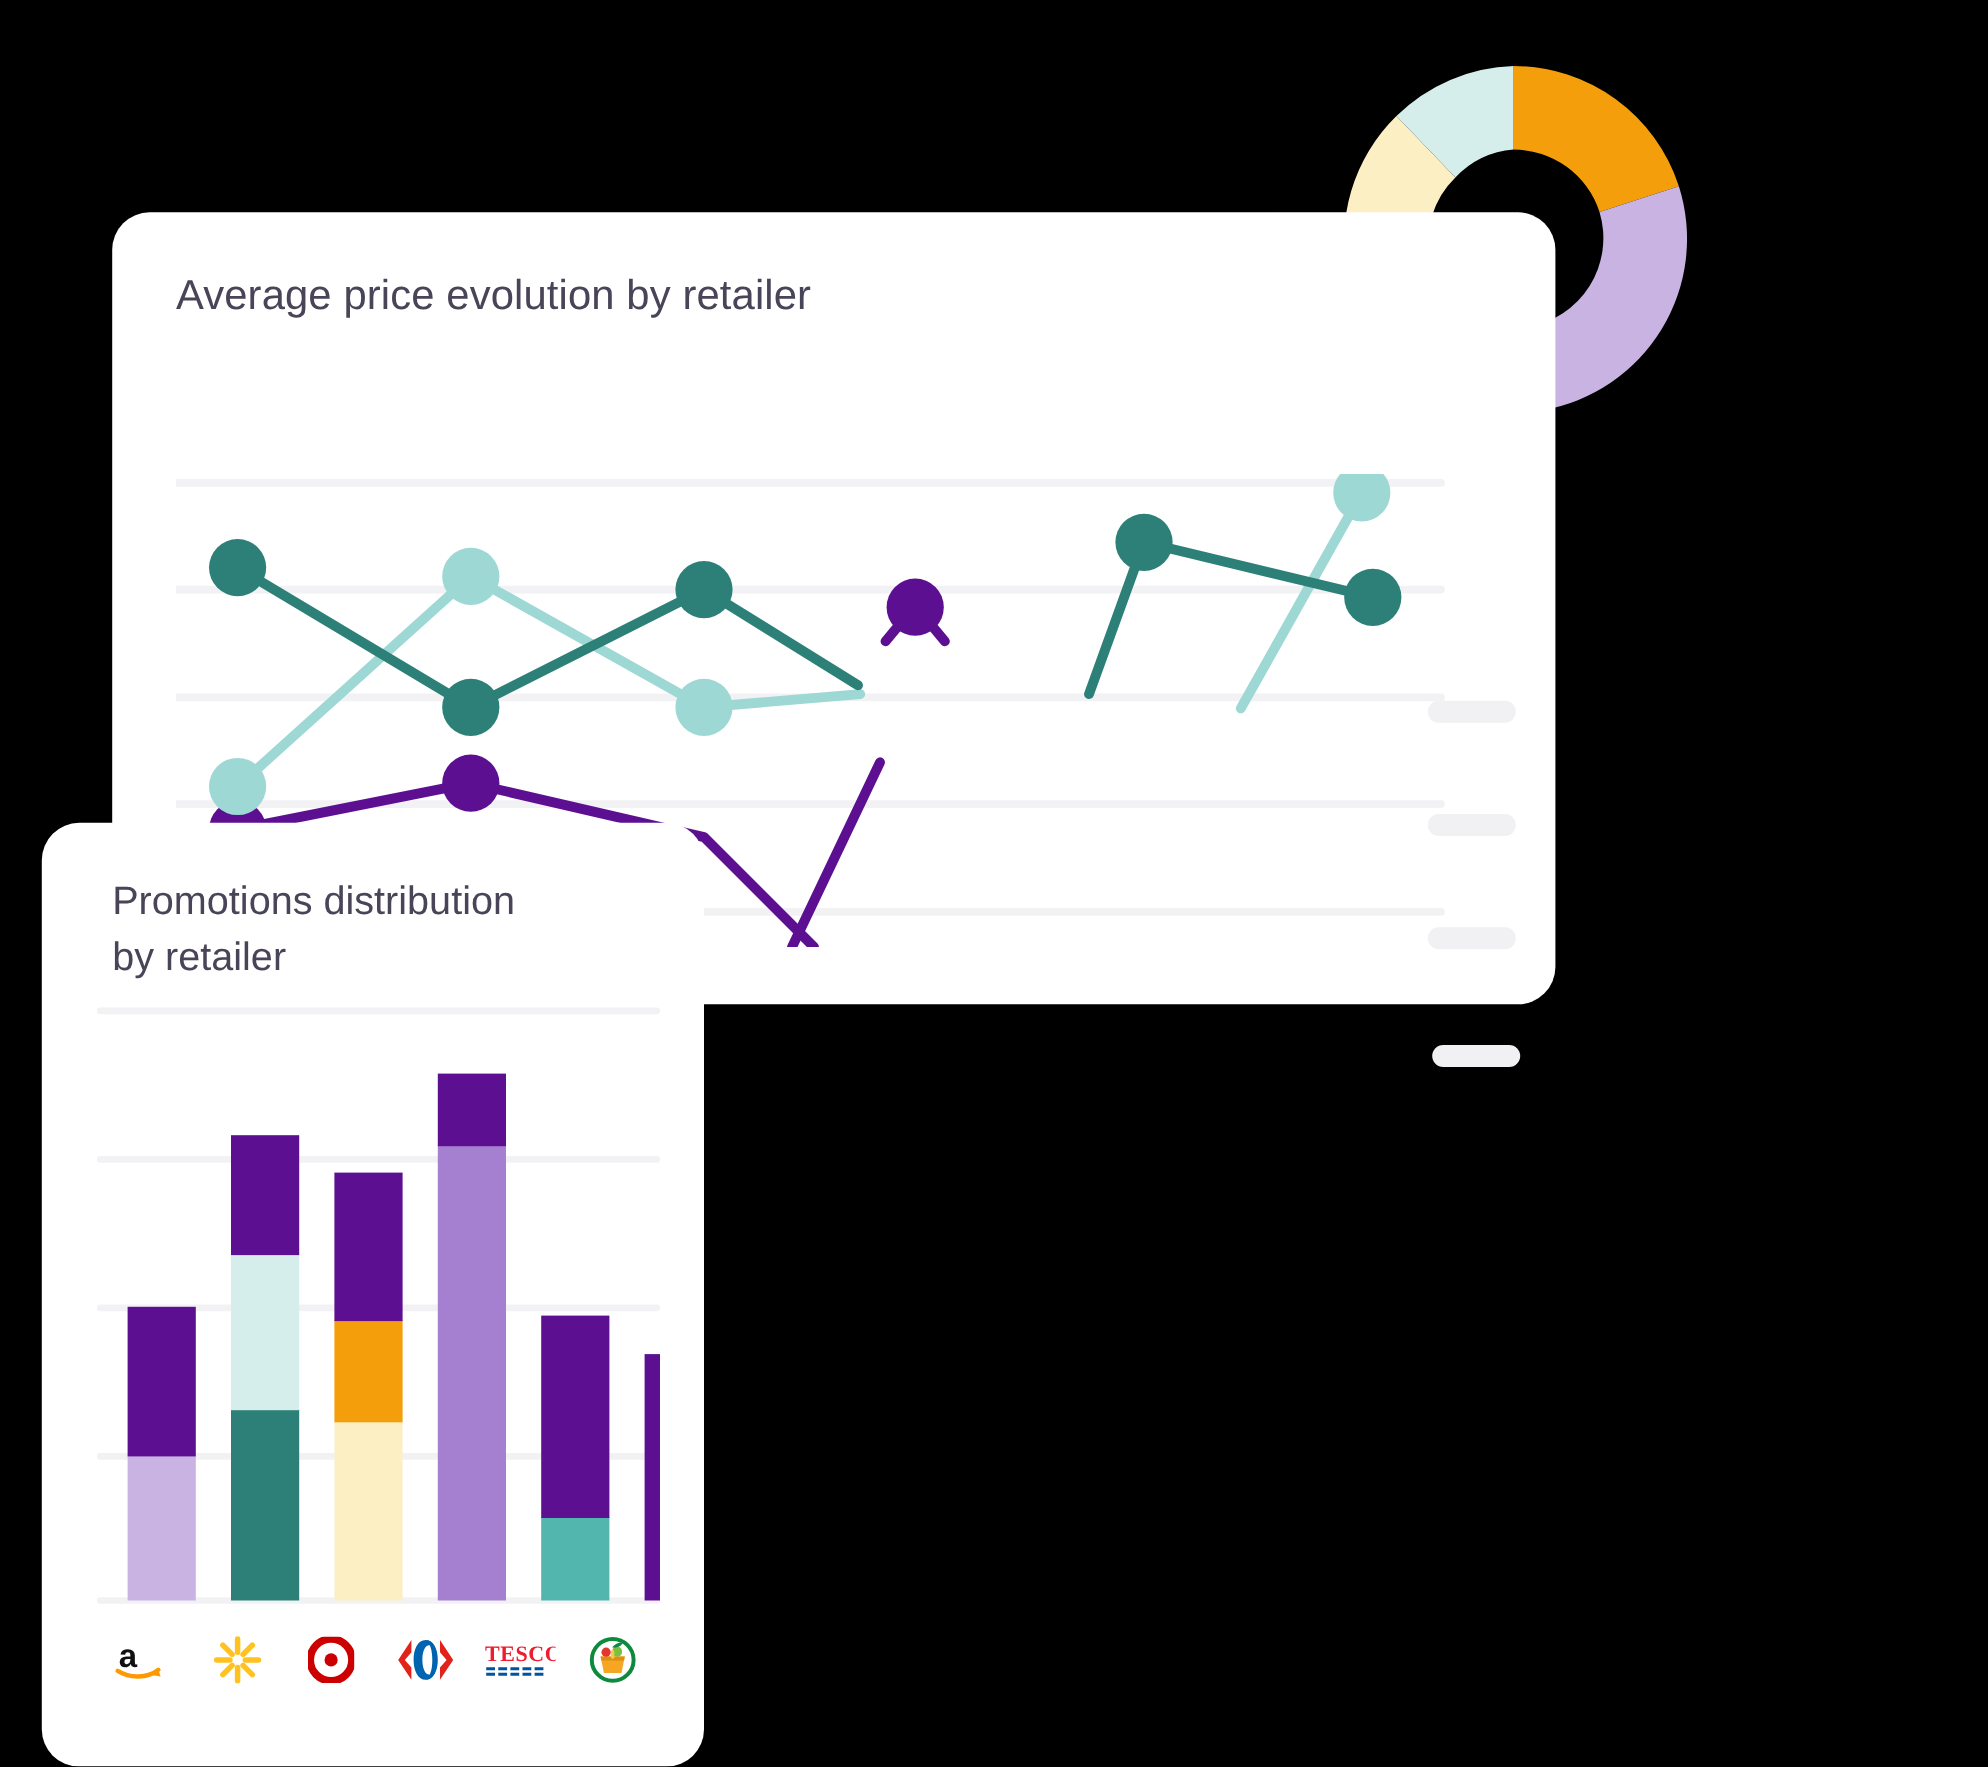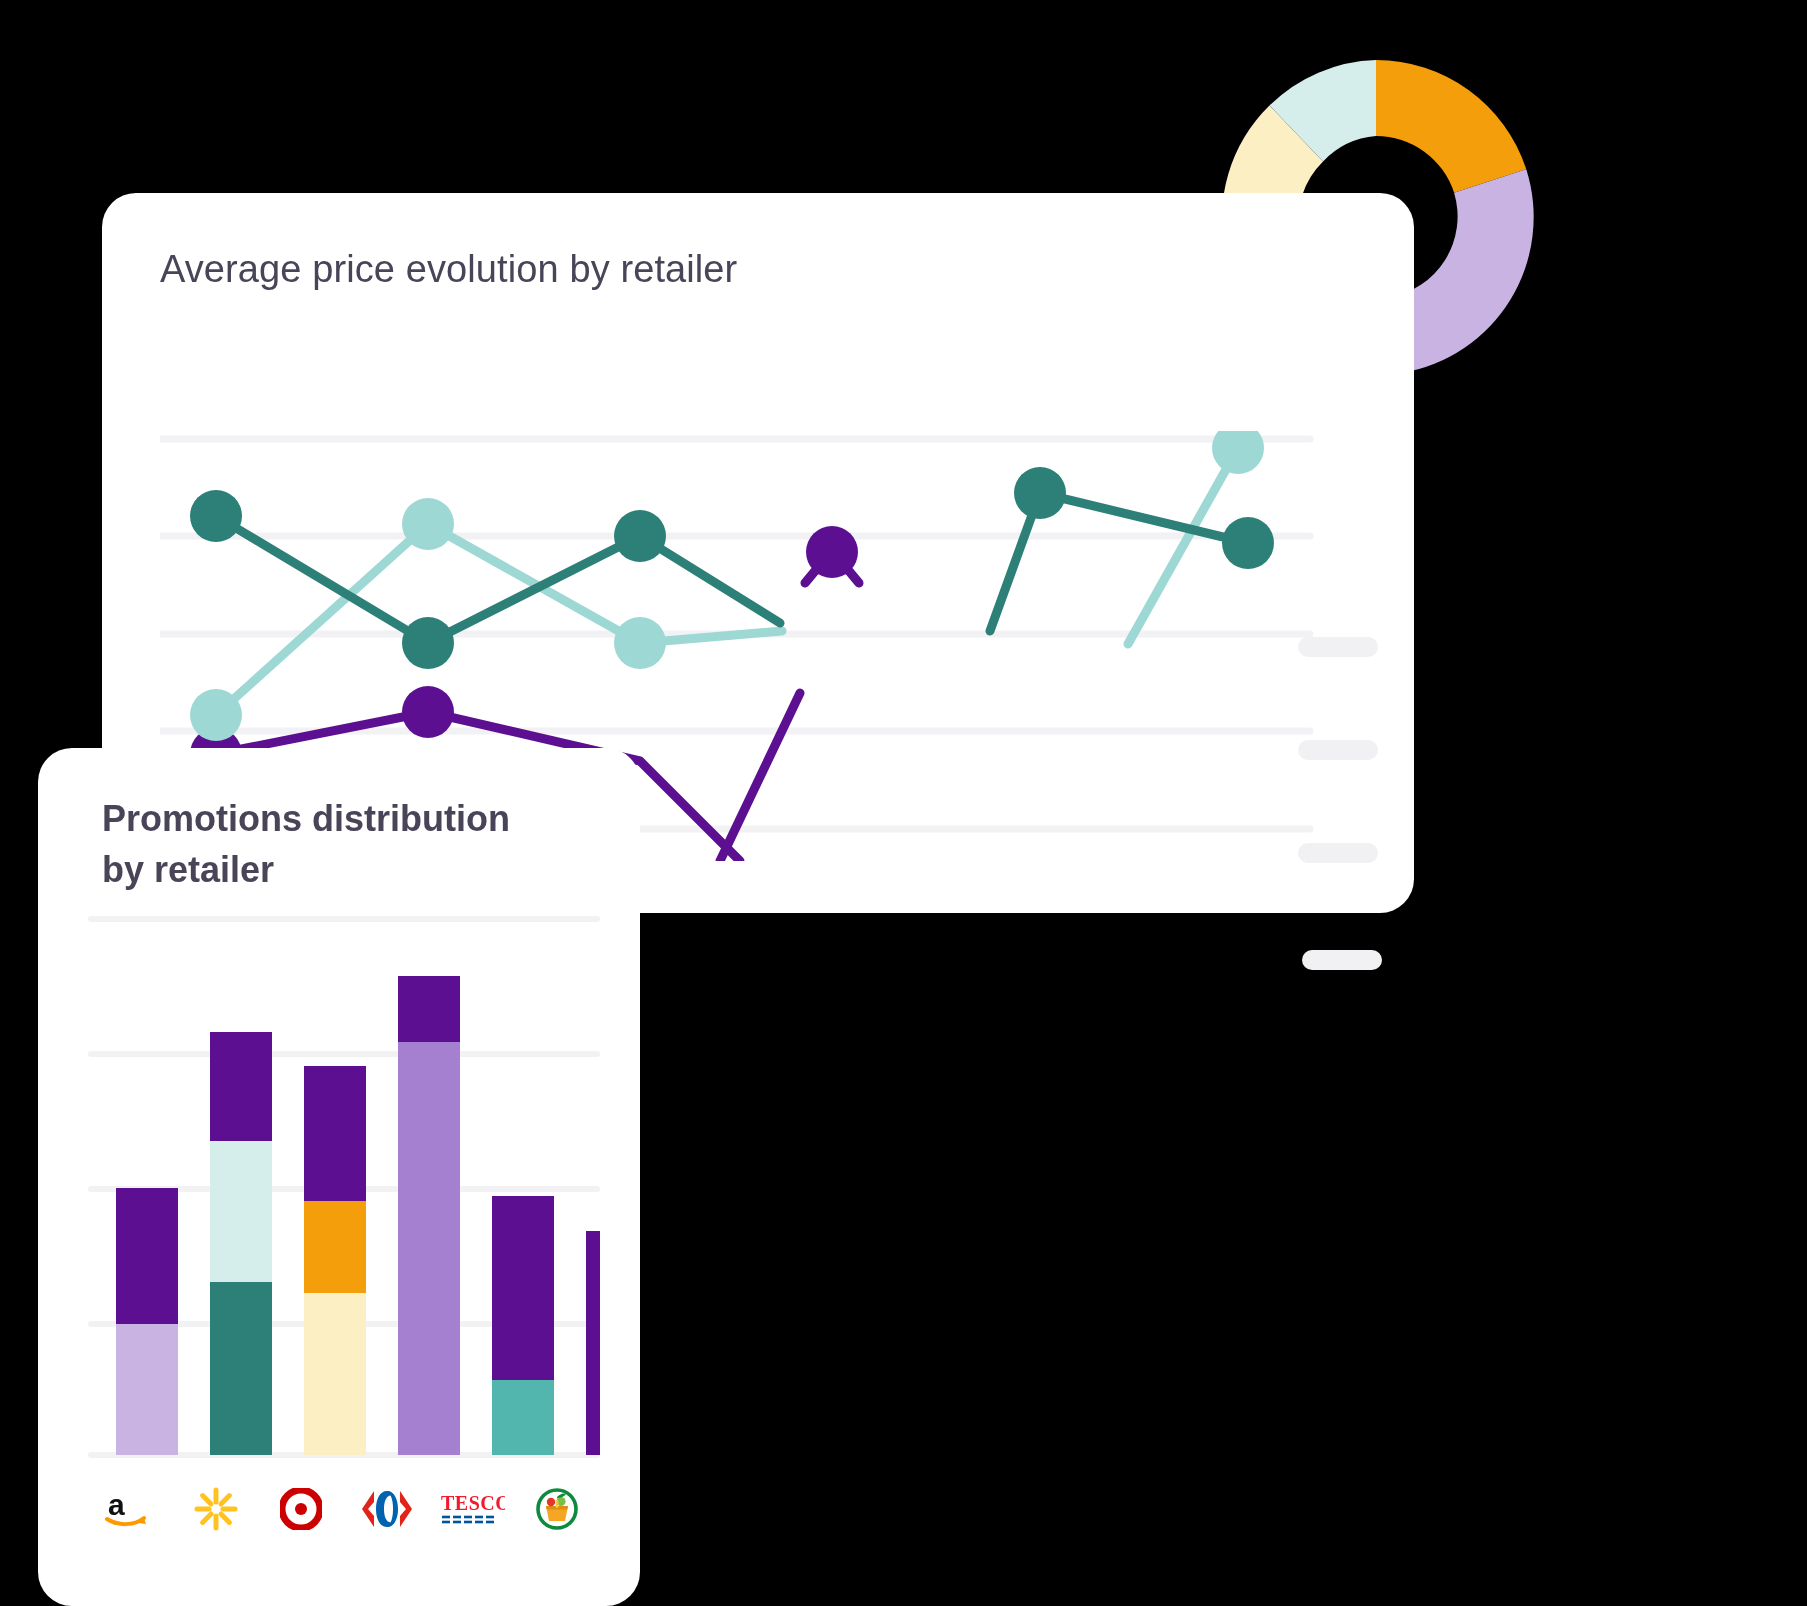--- a/index.html
+++ b/index.html
@@ -63,21 +63,21 @@
     width: 470px; height: 470px;
   }
 
   
   #card-bars {
     left: 8px; top: 748px;
     width: 602px; height: 858px;
   }
   #card-bars .card-title {
     position: absolute; left: 64px; top: 45px;
-    font-size: 36px; font-weight: 700; color: #4a4458;
+    font-size: 36px; font-weight: 400; color: #4a4458;
     line-height: 1.42; white-space: pre-line;
   }
   #bars-plot {
     position: absolute; left: 50px; top: 163px;
     width: 512px; height: 548px;
   }
   .logo-row {
     position: absolute; left: 50px; top: 718px;
     width: 512px; height: 86px;
     display: flex; align-items: center;

